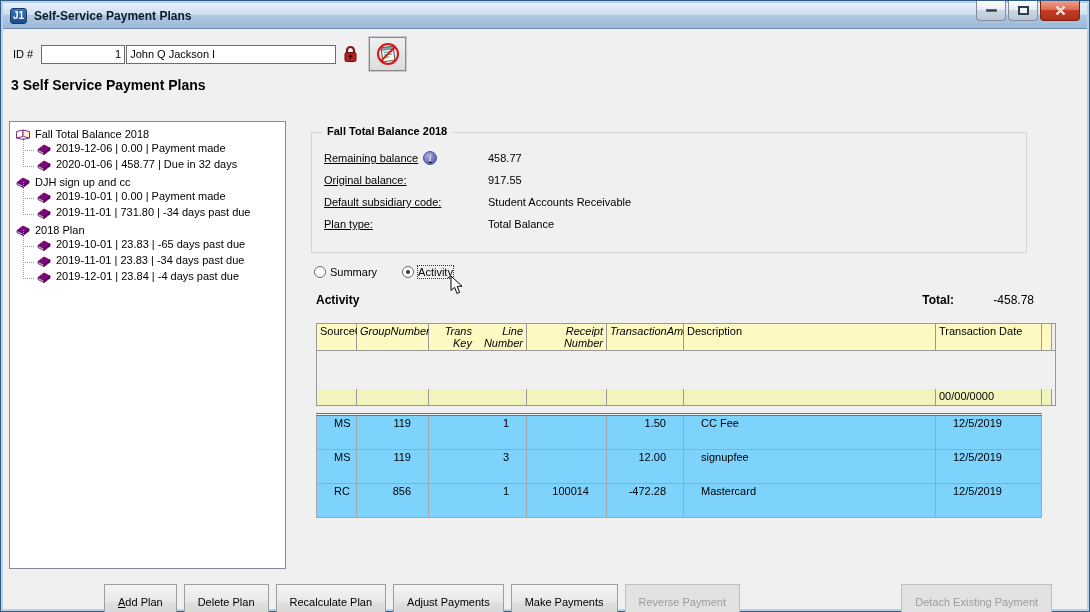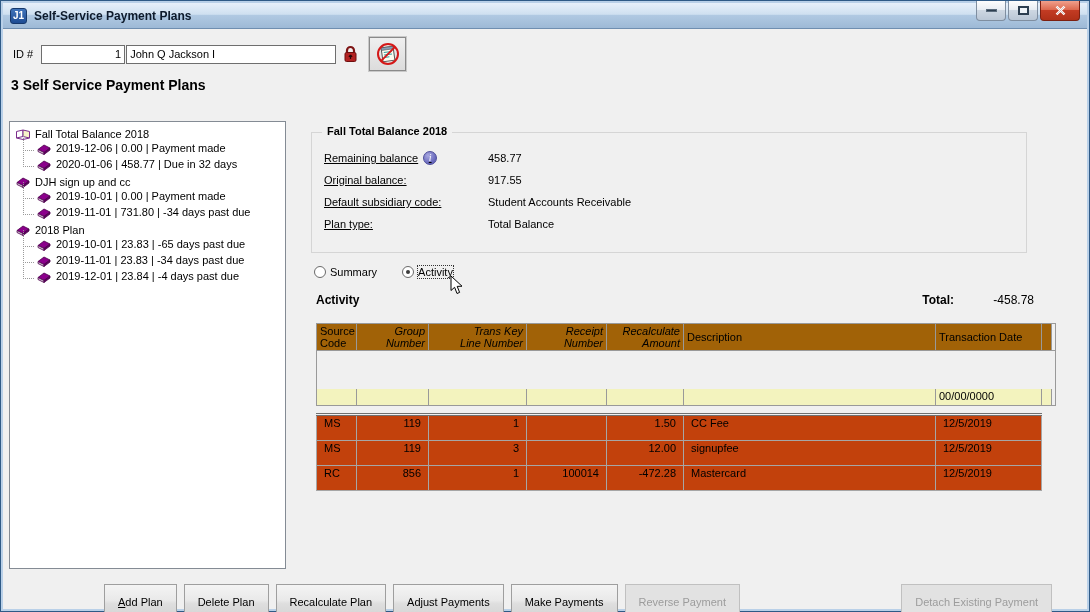--- a/index.html
+++ b/index.html
@@ -105,36 +105,36 @@
   .mouse-cursor{ position:absolute; left:449px; top:274px; }
   
   .activity-header{ position:absolute; left:315px; top:292px; width:718px; display:flex; align-items:baseline; }
   .section-label{ font-size:12px; font-weight:bold; }
   .total-label{ margin-left:auto; font-size:12px; font-weight:bold; }
   .total-value{ width:80px; text-align:right; font-size:12px; }
   
   .grid{ position:absolute; left:315px; top:322px; width:740px; font-size:11px; }
   .grid-header{ display:flex; border:1px solid #999; border-bottom:none; }
   .hcell{
-    flex:none; border-right:1px solid #999; background:#a16207;
-    height:26px; padding:1px 3px; line-height:12px; display:flex; flex-direction:column;justify-content:center;
+    flex:none; border-right:1px solid #999; background:#fef9c3;
+    height:26px; padding:1px 3px; line-height:12px; display:flex; flex-direction:row;
   }
   .hcell.al-right{ text-align:right;font-style:italic; }
   .hcell.al-left{ text-align:left; }
   .filter-row{ display:flex; border:1px solid #999; }
   .fcell{
     flex:none; border-right:1px solid #999; background:#f3f3be;
     height:16px; padding:0 3px; line-height:15px; overflow:hidden;margin-top:38px;
   }
   .grid-gap{ height:7px; }
   .data-section{ border-top:3px double #707070; width:726px; }
   .drow{ display:flex; border-left:1px solid #a6a6a6; }
   .dcell{
-    flex:none; background:#c2410c; border-right:1px solid #a6a6a6; border-bottom:1px solid #a6a6a6;
-    height:25px; padding:0 7px; line-height:15px; white-space:nowrap; overflow:hidden;
+    flex:none; background:#7dd3fc; border-right:1px solid #a6a6a6; border-bottom:1px solid #a6a6a6;
+    height:34px; padding:0 17px; line-height:15px; white-space:nowrap; overflow:hidden;
   }
   .al-right{ text-align:right; } .al-left{ text-align:left; }
   
   .button-row{ position:absolute; left:103px; top:583px; display:flex; gap:7px; }
   .btn{
     height:36px; padding:0 13px; font-size:11px; font-family:"Liberation Sans",sans-serif;
     background:linear-gradient(#f4f4f4,#e9e9e9 45%,#dedede 55%,#d3d3d3);
     border:1px solid #9e9e9e; color:#000; cursor:default; white-space:nowrap;
   }
   .btn.disabled{ color:#9c9c9c; background:#e2e2e2; border-color:#c0c0c0; }
@@ -339,21 +339,21 @@
           <span>Number</span>
         </div>
         <div class="hcell al-right" style="width: 98px;">
           <span>Trans Key</span>
           <span>Line Number</span>
         </div>
         <div class="hcell al-right" style="width: 80px;">
           <span>Receipt Number</span>
         </div>
         <div class="hcell al-right" style="width: 77px;">
-          <span>Recalculate</span>
+          <span>Transaction</span>
           <span>Amount</span>
         </div>
         <div class="hcell al-left" style="width: 252px;">
           <span>Description</span>
         </div>
         <div class="hcell al-left" style="width: 106px;">
           <span>Transaction Date</span>
         </div>
         <div class="hcell" style="width: 10px;"></div>
       </div>

